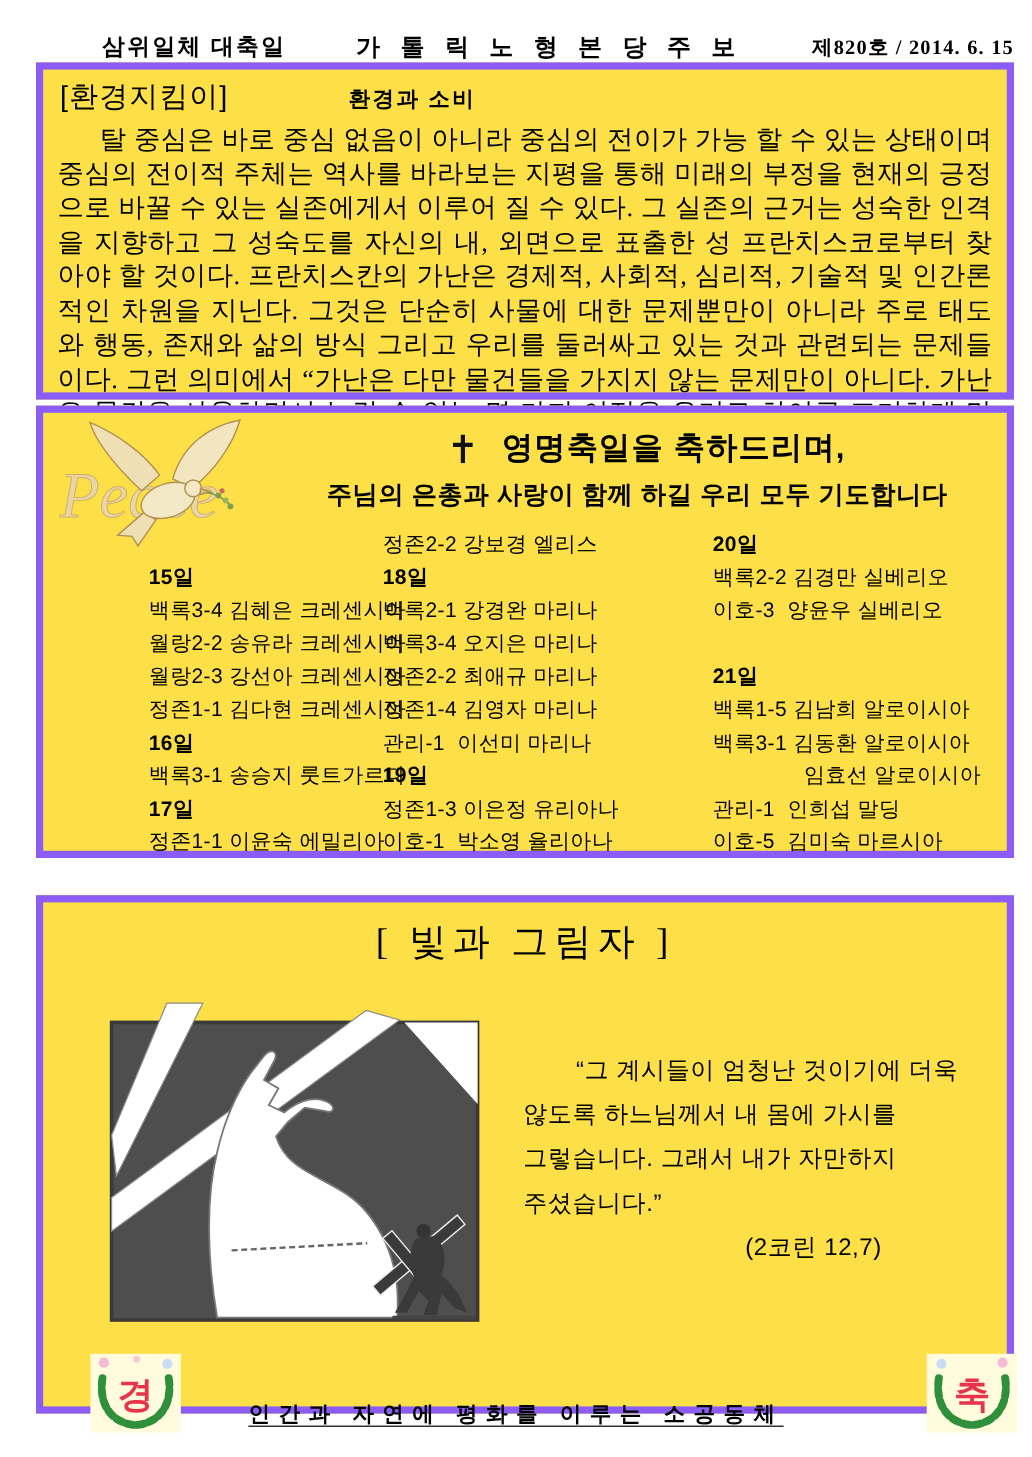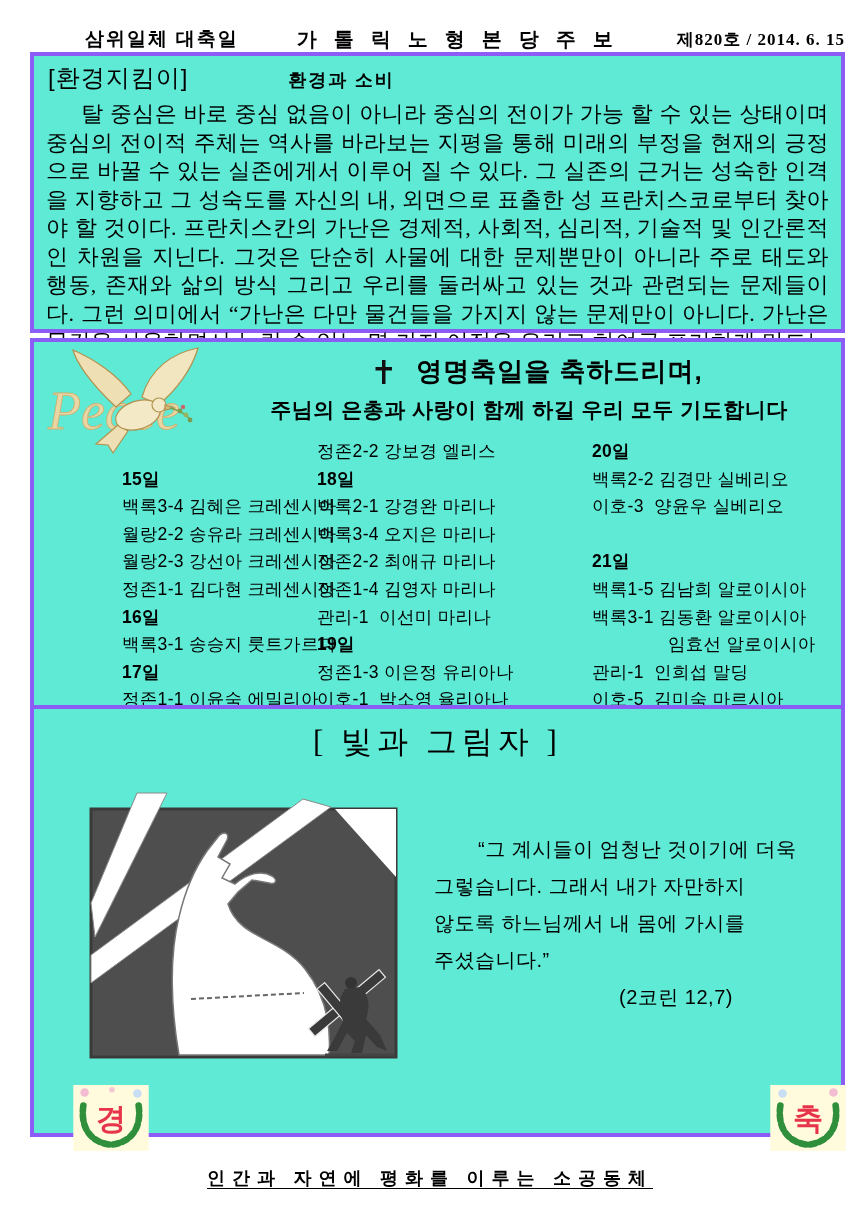--- a/index.html
+++ b/index.html
@@ -7,21 +7,21 @@
   .page { position:relative; width:860px; height:1214px; background:#fff; overflow:hidden; color:#000;border-radius:20px; }
 
   
   .masthead { position:absolute; left:30px; top:26px; width:815px; height:26px;
     display:flex; align-items:center; justify-content:space-between;
     font-family:"Liberation Serif","DejaVu Serif",serif; font-weight:bold; }
   .mast-left  { font-size:19px; letter-spacing:2px; padding-left:55px; }
   .mast-center{ font-size:20px; letter-spacing:6px; }
   .mast-right { font-size:17px; letter-spacing:1px; }
 
-  .boxed { position:absolute; left:30px; width:815px; border:4px solid #8b5cf6; background:#5eead4; }
+  .boxed { position:absolute; left:30px; width:815px; border:6px solid #8b5cf6; background:#fde047; }
 
   
   .box-env { top:52px; height:281px; }
   .env-head { position:absolute; left:14px; top:6px; display:flex; align-items:baseline; }
   .env-tag { font-size:24px; letter-spacing:1px; }
   .env-title { font-family:"Liberation Serif","DejaVu Serif",serif; font-weight:bold; font-size:18px; margin-left:100px; letter-spacing:2px; }
   .env-body { position:absolute; left:12px; right:12px; top:44px;
     font-family:"Liberation Serif","DejaVu Serif",serif;
     font-size:22px; line-height:28.5px; text-align:justify; text-indent:1.6em; letter-spacing:0.4px; }
 
@@ -32,21 +32,21 @@
     font-size:26px; font-weight:bold; letter-spacing:1px; display:flex; align-items:center; justify-content:center; gap:24px; }
   .feast-sub { position:absolute; left:170px; top:54px; width:650px; text-align:center;
     font-size:21px; font-weight:bold; letter-spacing:0.5px; }
   .name-col { position:absolute; top:96px; font-size:17.5px; }
   .name-col .name-line { height:27.6px; line-height:27.6px; white-space:pre; letter-spacing:0.3px; }
   .name-line.day { font-weight:bold; }
   .name-line.ind { padding-left:76px; }
   .col-0 { left:88px; }  .col-1 { left:283px; }  .col-2 { left:558px; }
 
   
-  .box-shadow { top:705px; height:432px; }
+  .box-shadow { top:746px; height:432px; }
   .shadow-title { position:absolute; left:0; top:12px; width:100%; text-align:center;
     font-family:"Liberation Serif","DejaVu Serif",serif; font-size:31px; letter-spacing:5px; }
   .sketch-wrap { position:absolute; left:45px; top:78px; width:330px; height:290px; }
   .quote { position:absolute; left:400px; top:122px; width:420px;
     font-size:20px; line-height:37px; font-weight:500; letter-spacing:0.5px; }
   .quote .q-line.first { text-indent:2.2em; }
   .quote-ref { padding-left:185px; }
 
   
   .emblem { position:absolute; width:78px; height:66px; }
@@ -176,22 +176,22 @@
                    L276,254 L272,266 L283,266 L287,248 L298,260 L308,264 L301,248 L287,232
                    C292,218 289,206 281,200 Z" fill="#3a3a3a"></path>
           <path d="M246,268 L316,268" stroke="#444" stroke-width="3"></path>
         </g>
       </svg>
     </div>
 
     <div class="quote">
       <div>
           <div class="q-line first">“그 계시들이 엄청난 것이기에 더욱</div>
+          <div class="q-line">않도록 하느님께서 내 몸에 가시를</div>
           <div class="q-line">그렇습니다. 그래서 내가 자만하지</div>
-          <div class="q-line">않도록 하느님께서 내 몸에 가시를</div>
           <div class="q-line">주셨습니다.”</div>
         </div>
       <div class="quote-ref">(2코린 12,7)</div>
     </div>
 
     <div class="emblem emblem-left">
       <svg width="78" height="66" viewBox="0 0 80 70">
         <rect x="0" y="0" width="80" height="70" fill="#fffbdc"></rect>
         <circle cx="12" cy="8" r="4.5" fill="#f4bcd2"></circle>
         <circle cx="68" cy="9" r="4.5" fill="#c9def5"></circle>

